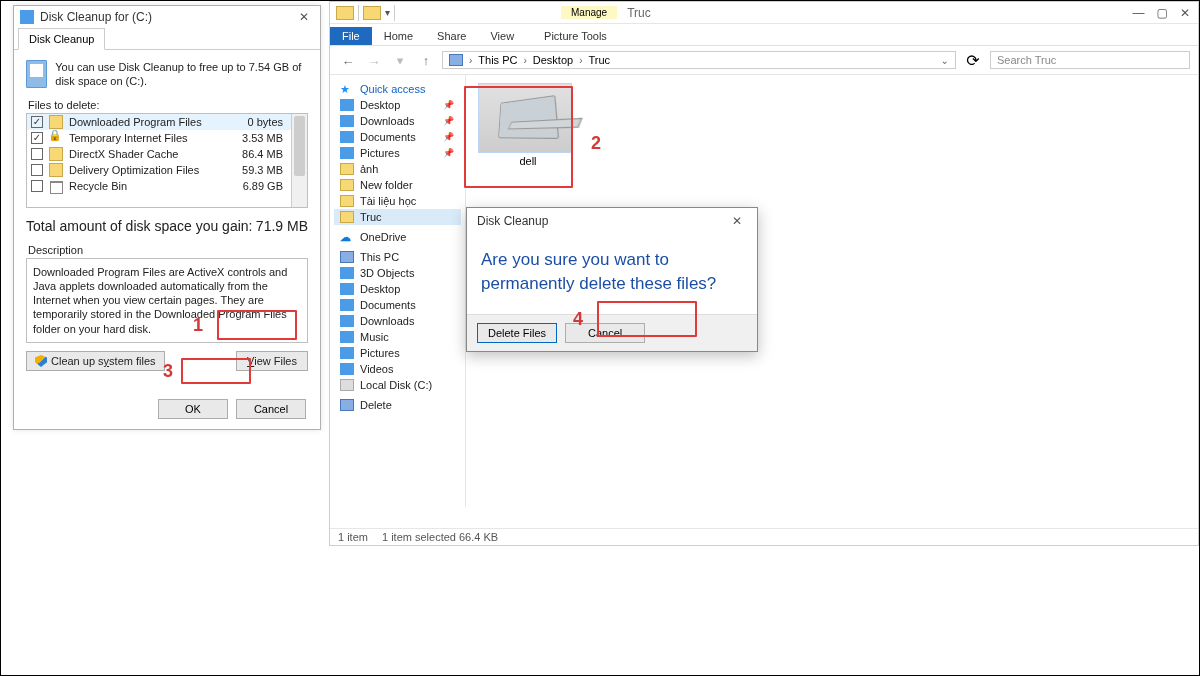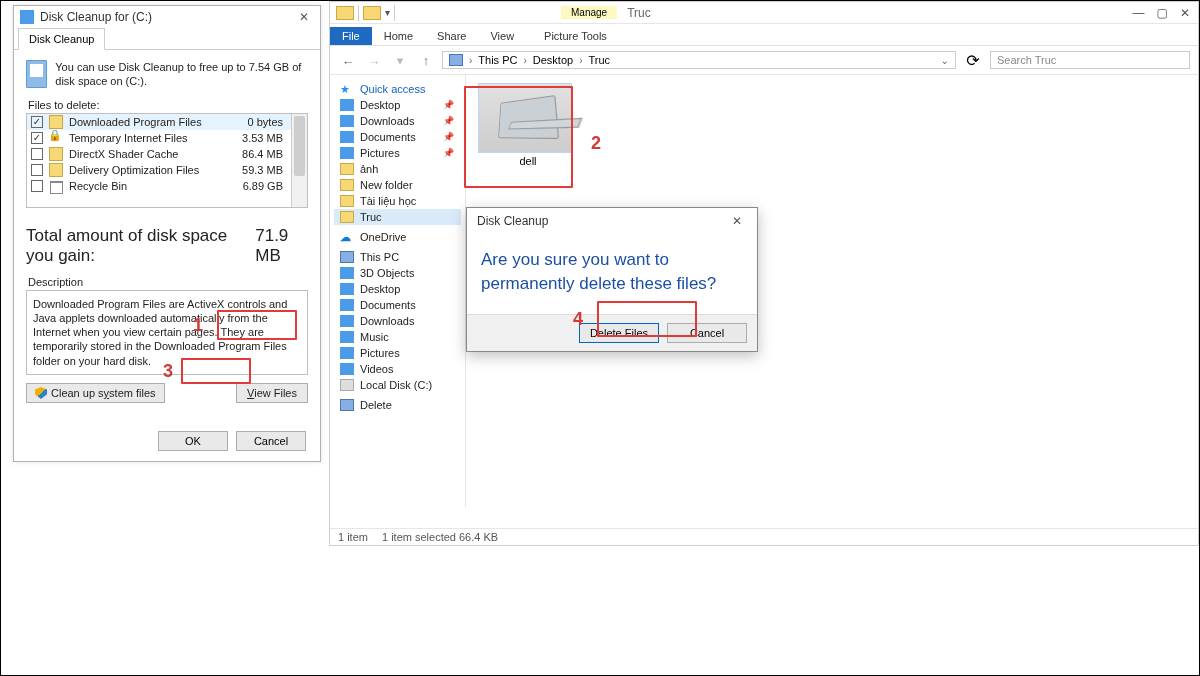--- a/index.html
+++ b/index.html
@@ -21,21 +21,21 @@
   .fl-row .cb{ width:12px; height:12px; border:1px solid #666; display:flex; align-items:center; justify-content:center; font-size:10px; color:#333;}
   .fl-row .ficon{ width:14px; height:14px; background:#f8d775; border:1px solid #c7a94a; flex:none;}
   .fl-row .ficon.trash{ background:none; border:none; position:relative;}
   .fl-row .ficon.trash::before{ content:""; position:absolute; left:1px; top:2px; width:11px; height:10px; border:1px solid #888; border-top:2px solid #888;}
   .fl-row .ficon.lock{ background:none; border:none; position:relative;}
   .fl-row .ficon.lock::before{ content:"🔒"; font-size:11px; position:absolute; left:-1px; top:-2px;}
   .fl-row .fname{ flex:1;}
   .fl-row .fsize{ width:55px; text-align:right; padding-right:4px;}
   .fl-scroll{ position:absolute; right:0; top:0; bottom:0; width:16px; background:#f0f0f0; border-left:1px solid #ccc;}
   .fl-scroll .thumb{ position:absolute; left:2px; right:2px; top:2px; height:60px; background:#cdcdcd; border-radius:2px;}
-  .total-row{ display:flex; justify-content:space-between; font-size:17px; margin-top:18px;}
+  .total-row{ display:flex; justify-content:space-between; font-size:14px; margin-top:10px;}
   .desc-box{ border:1px solid #bfbfbf; padding:6px; font-size:11px; min-height:54px; line-height:1.3;}
   .btn-row{ display:flex; justify-content:space-between; align-items:center; margin-top:8px;}
   .wbtn{ font-size:11px; padding:3px 10px; border:1px solid #adadad; background:#e9e9e9; min-width:70px; text-align:center; cursor:pointer;}
   .cleanbtn{ display:flex; align-items:center; gap:4px; font-size:11px; padding:3px 8px; border:1px solid #adadad; background:#e9e9e9;}
   .shield{ width:12px; height:12px; background:linear-gradient(135deg,#f0b000 50%,#2e7fd1 50%); clip-path:polygon(50% 0,100% 20%,100% 60%,50% 100%,0 60%,0 20%);}
   .dlg-bottom{ display:flex; justify-content:flex-end; gap:8px; padding:10px 14px; margin-top:8px;}
   .number{ position:absolute; font-size:18px; font-weight:600; color:#d13a3a; font-family:"Segoe UI",sans-serif;}
   .redbox{ border:2px solid #e03a3a; position:absolute; pointer-events:none; border-radius:1px;}
 
   
@@ -78,21 +78,21 @@
   .laptop{ width:60px; height:40px; background:#c9d0d6; border:1px solid #999; border-radius:2px; transform:perspective(80px) rotateX(12deg) rotateY(-18deg);}
   .laptop::after{ content:""; position:absolute; bottom:8px; left:12px; width:62px; height:6px; background:#d0d6da; border:1px solid #999; transform:skewX(-25deg);}
   .thumb-label{ padding:2px 0; background:#fff;}
   .status-bar{ position:absolute; left:0; right:0; bottom:0; display:flex; gap:14px; font-size:11px; color:#555; padding:2px 8px; border-top:1px solid #e6e6e6; background:#fff;}
   .status-bar .spacer{flex:1;}
 
   
   .confirm{ position:absolute; border:1px solid #888; background:#fff; box-shadow:0 4px 14px rgba(0,0,0,.25);}
   .confirm .titlebar{ padding:6px 10px; font-size:12px;}
   .confirm .msg{ padding:14px 14px 18px; font-size:17px; color:#1b4fa6; line-height:1.4;}
-  .confirm .btns{ display:flex; justify-content:flex-end; gap:8px; padding:8px 10px; background:#f0f0f0; border-top:1px solid #ddd;}
+  .confirm .btns{ display:flex; justify-content:flex-start; gap:8px; padding:8px 10px; background:#f0f0f0; border-top:1px solid #ddd;}
   .confirm .btns .wbtn{ min-width:80px;}
   .confirm .btns .wbtn.primary{ border:1px solid #0067c0;}
 </style>
 </head>
 <body>
 
 <div class="win" style="left:12px; top:4px; width:308px;">
   <div class="titlebar">
     <div style="display:flex;align-items:center;gap:6px;">
       <span class="nicon blue" style="width:14px;height:14px;"></span>

